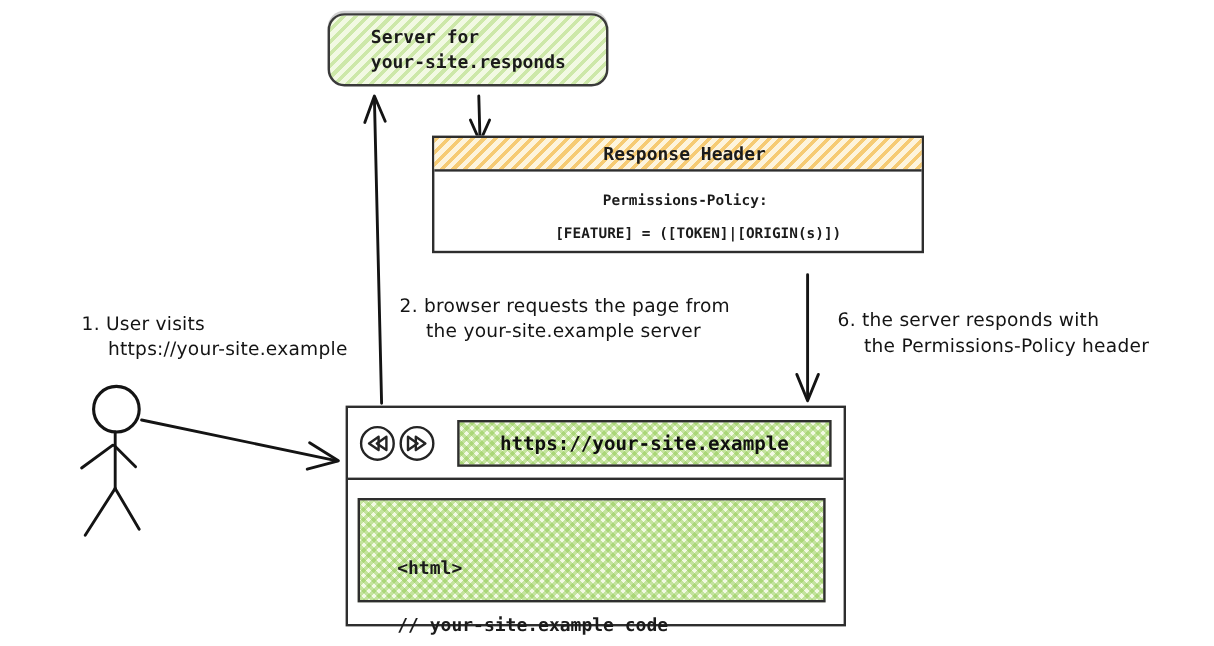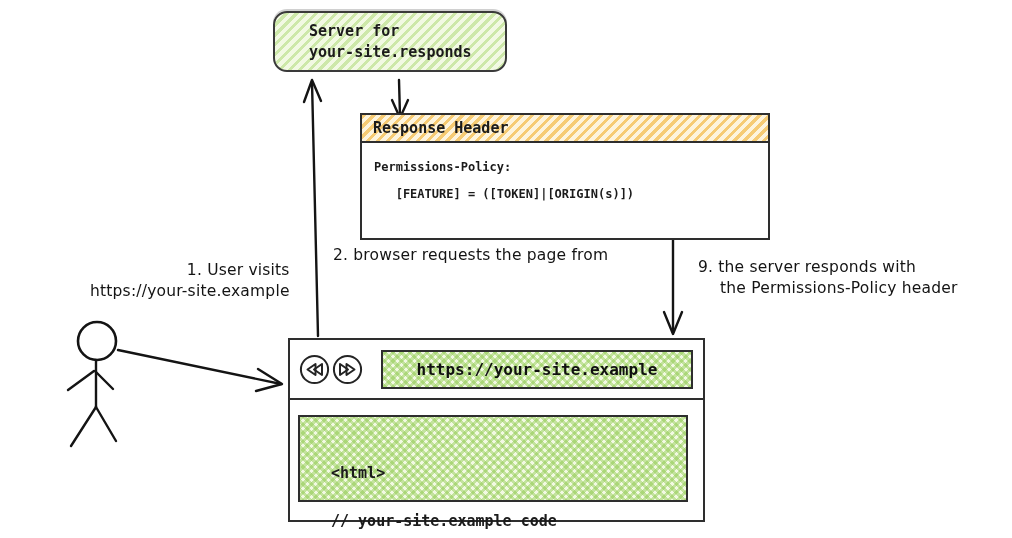--- a/index.html
+++ b/index.html
@@ -50,24 +50,25 @@
     border-radius: 14px;
     box-sizing: border-box;
     padding: 8px 0 12px 34px;
     box-shadow: 0 -2px 0 rgba(120,120,120,0.35);
   }
   .server-box .code-line { font-size: 15px; line-height: 21px; }
   
   .response-box {
     position: absolute;
     left: 360px; top: 113px;
-    width: 410px; height: 127px;
-    border: 2px solid #2e2e2e;
-    box-sizing: border-box;
-    background: #ffffff;
+    width: 410px; height: 98px;
+    border: 2px solid #2e2e2e;
+    box-sizing: border-box;
+    background: #ffffff;
+    text-align: center;
   }
   .response-title {
     height: 28px;
     border-bottom: 2px solid #2e2e2e;
     box-sizing: border-box;
     padding-left: 11px;
     font-family: "DejaVu Sans Mono", "Liberation Mono", monospace;
     font-weight: bold;
     font-size: 15px;
     line-height: 26px;
@@ -77,21 +78,21 @@
   .response-body .code-line { font-size: 12px; line-height: 27px; }
   
   .step {
     position: absolute;
     color: #141414;
     font-size: 15.5px;
     line-height: 21px;
     letter-spacing: 0.2px;
   }
   .step .indent { padding-left: 22px; }
-  .step1 { left: 68px;  top: 260px; text-align: right; }
+  .step1 { left: 68px;  top: 260px; }
   .step2 { left: 333px; top: 245px; }
   .step3 { left: 698px; top: 257px; }
   
   .browser {
     position: absolute;
     left: 288px; top: 338px;
     width: 417px; height: 184px;
     border: 2px solid #2e2e2e;
     box-sizing: border-box;
     background: #ffffff;
@@ -178,23 +179,24 @@
       <div class="code-line">   [FEATURE] = ([TOKEN]|[ORIGIN(s)])</div>
     </div>
   </div>
 
   <div class="step step1">
     <div>1. User visits</div>
     <div class="indent">https://your-site.example</div>
   </div>
   <div class="step step2">
     <div>2. browser requests the page from</div>
+    <div class="indent">the your-site.example server</div>
   </div>
   <div class="step step3">
-    <div>9. the server responds with</div>
+    <div>6. the server responds with</div>
     <div class="indent">the Permissions-Policy header</div>
   </div>
 
   <div class="browser">
     <div class="toolbar">
       <svg class="navbtn" viewBox="0 0 31 31" fill="none" stroke="#242424" stroke-width="2" stroke-linejoin="round">
         <circle cx="15.5" cy="15.5" r="13.6"></circle>
         <path d="M16.5 10 L8.5 15.5 L16.5 21 Z"></path>
         <path d="M23 10 L15 15.5 L23 21 Z"></path>
       </svg>

